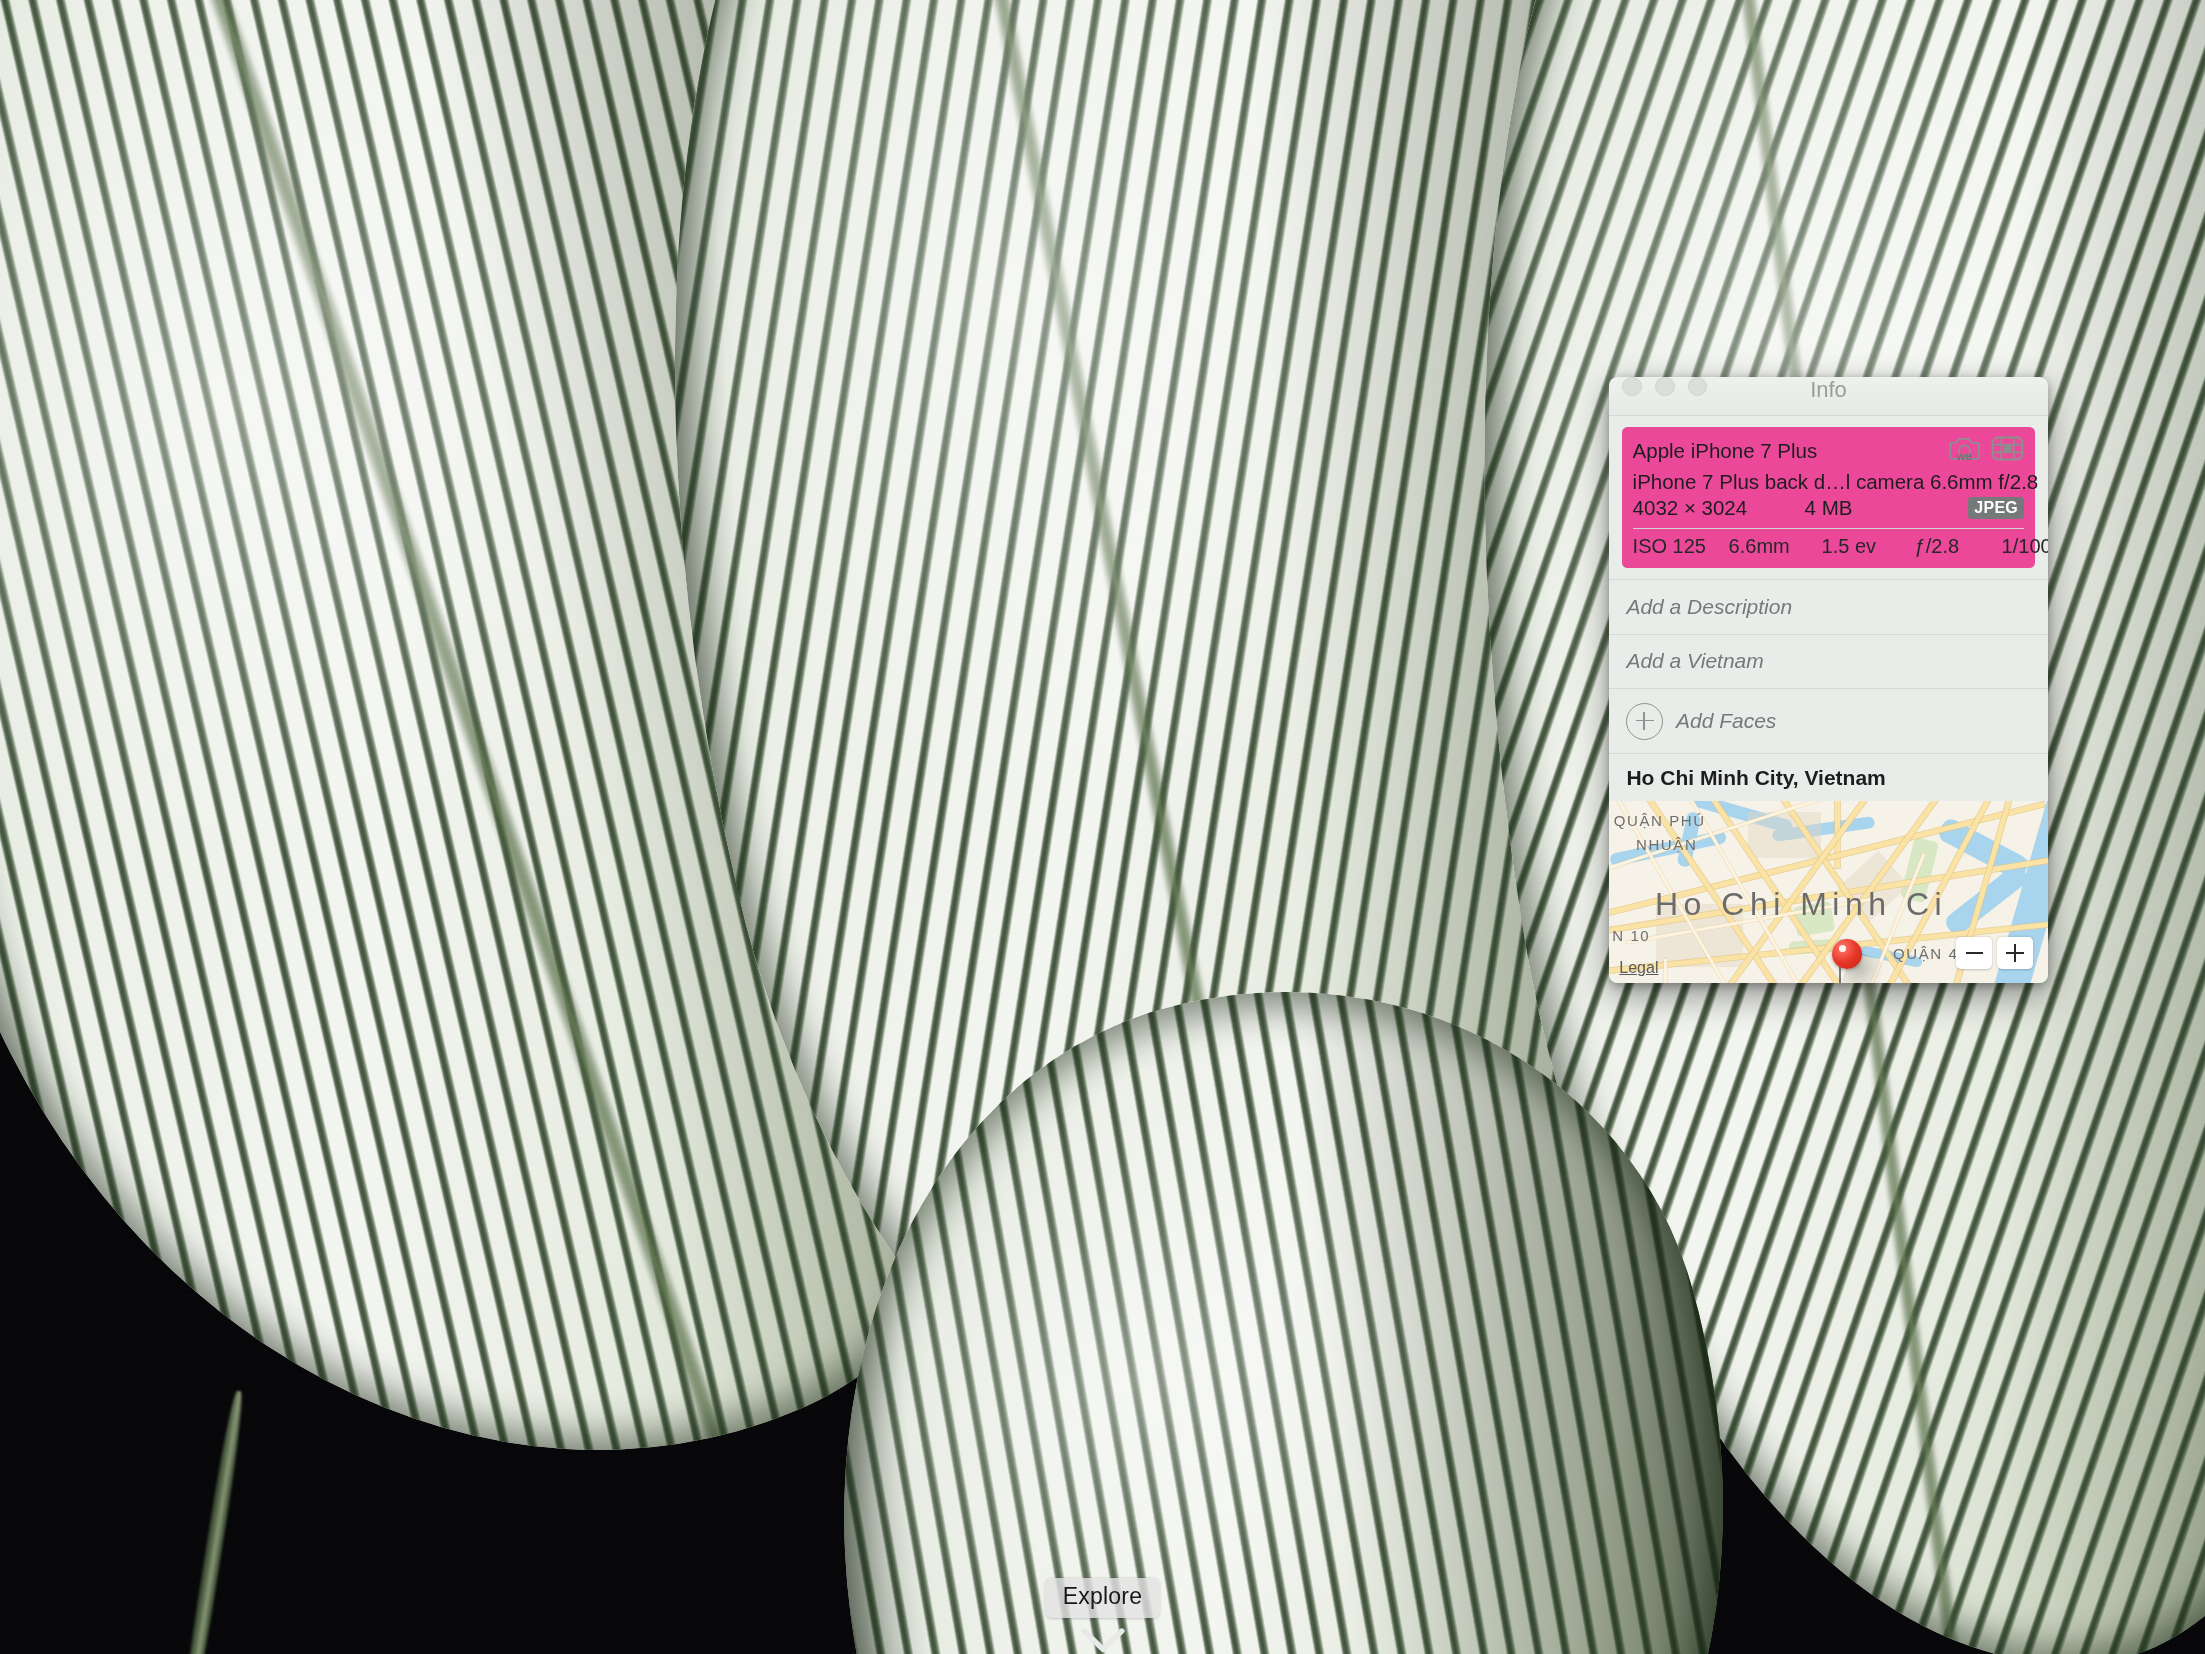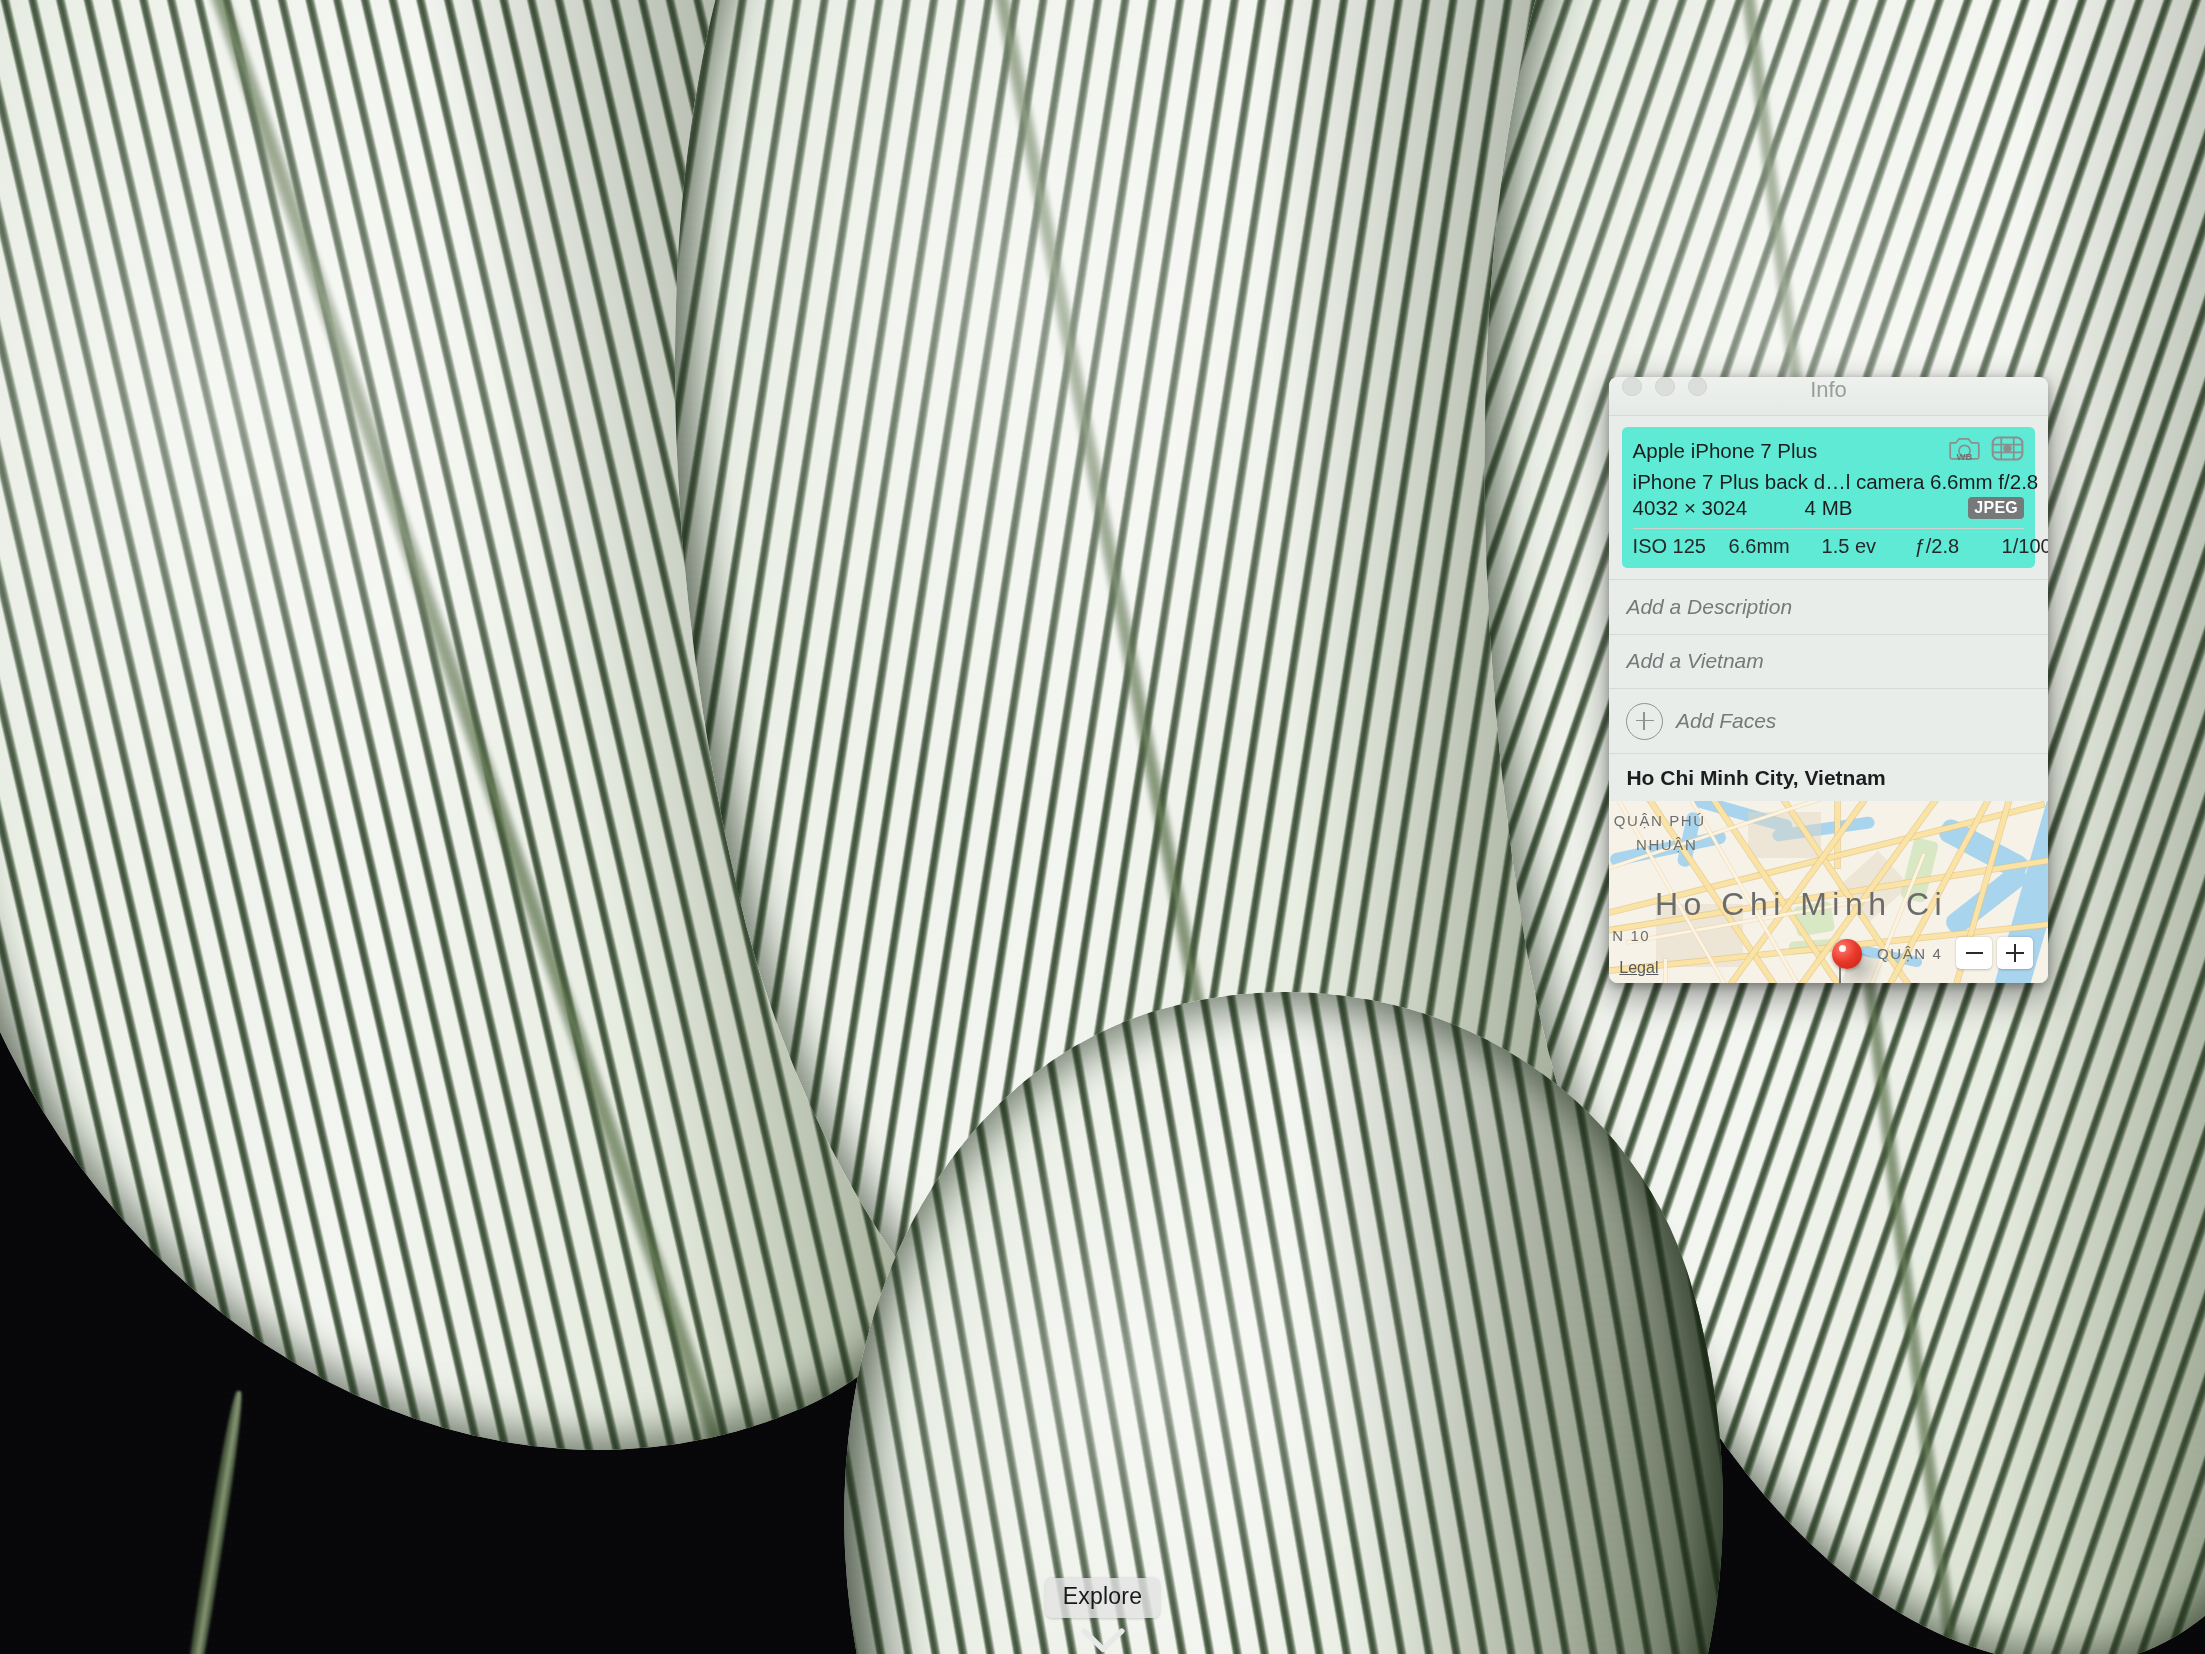--- a/index.html
+++ b/index.html
@@ -148,21 +148,21 @@
 
   .title-row{display:flex;align-items:flex-start;padding-top:4.7px;}
   .meta-block{flex:1;line-height:1.38;}
   .placeholder{color:#76797a;font-style:italic;font-size:21px;}
   .fname{font-size:21px;color:#1d1d1f;}
   .fdate{font-size:21px;color:#1d1d1f;white-space:pre;}
   .heart{width:32px;height:30px;flex:0 0 auto;margin-top:3.2px;cursor:pointer;}
 
   .exif-card{
     margin:11px 12.6px 11px;padding:8.7px 11px 9.5px;
-    background:#5eead4;border-radius:5.5px;
+    background:#ec4899;border-radius:5.5px;
   }
   .exif-r1{display:flex;align-items:center;justify-content:space-between;}
   .exif-model{font-size:20.5px;color:#1d1d1f;}
   .exif-icons{display:flex;gap:9.5px;align-items:center;}
   .exif-lens{font-size:20.5px;color:#1d1d1f;margin-top:2.4px;white-space:nowrap;}
   .exif-r3{display:flex;align-items:center;margin-top:2.4px;font-size:20.5px;}
   .exif-dims{width:172px;}
   .exif-size{flex:1;}
   .fmt-badge{
     background:#75797a;color:#fff;font-size:16px;font-weight:bold;
@@ -416,21 +416,21 @@
       <div class="rd minor" style="left:-16px;top:32px;width:237px;height:3.2px;transform:rotate(-18deg);"></div>
       <div class="rd minor" style="left:16px;top:118px;width:253px;height:3.2px;transform:rotate(-10deg);"></div>
       <div class="rd minor" style="left:63px;top:-16px;width:3.2px;height:221px;transform:rotate(-30deg);"></div>
       <div class="rd minor" style="left:136px;top:-16px;width:3.2px;height:221px;transform:rotate(-30deg);"></div>
       <div class="rd minor" style="left:284px;top:47px;width:3.2px;height:158px;transform:rotate(22deg);"></div>
       <div class="rd minor" style="left:55px;top:158px;width:3.2px;height:47px;"></div>
 
       <div class="map-lbl" style="left:4.7px;top:11px;">QUẬN PHÚ</div>
       <div class="map-lbl" style="left:27px;top:35px;">NHUẬN</div>
       <div class="map-lbl" style="left:3.2px;top:126px;">N 10</div>
-      <div class="map-lbl" style="left:268px;top:144px;">QUẬN 4</div>
+      <div class="map-lbl" style="left:284px;top:144px;">QUẬN 4</div>
       <div class="map-city" style="left:46px;top:85px;">Ho Chi Minh Ci</div>
 
       <div class="pin">
         <div class="shadow"></div>
         <div class="needle"></div>
         <div class="head"></div>
         <div class="dot"></div>
       </div>
 
       <div class="legal">Legal</div>

